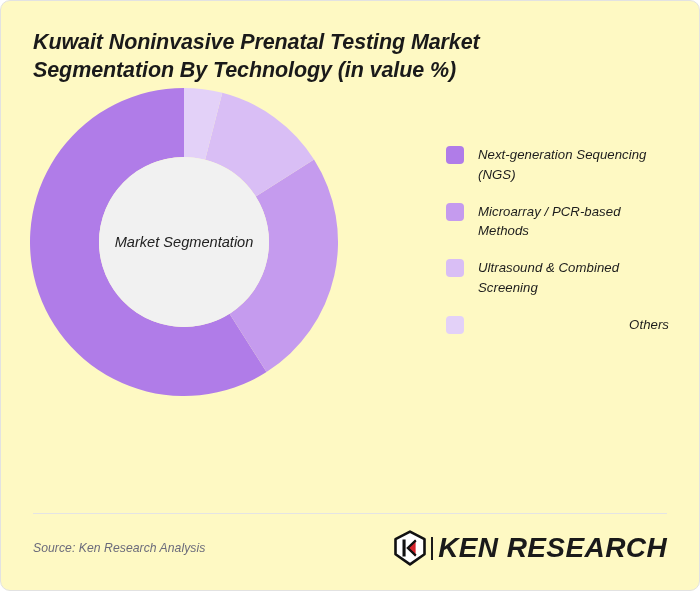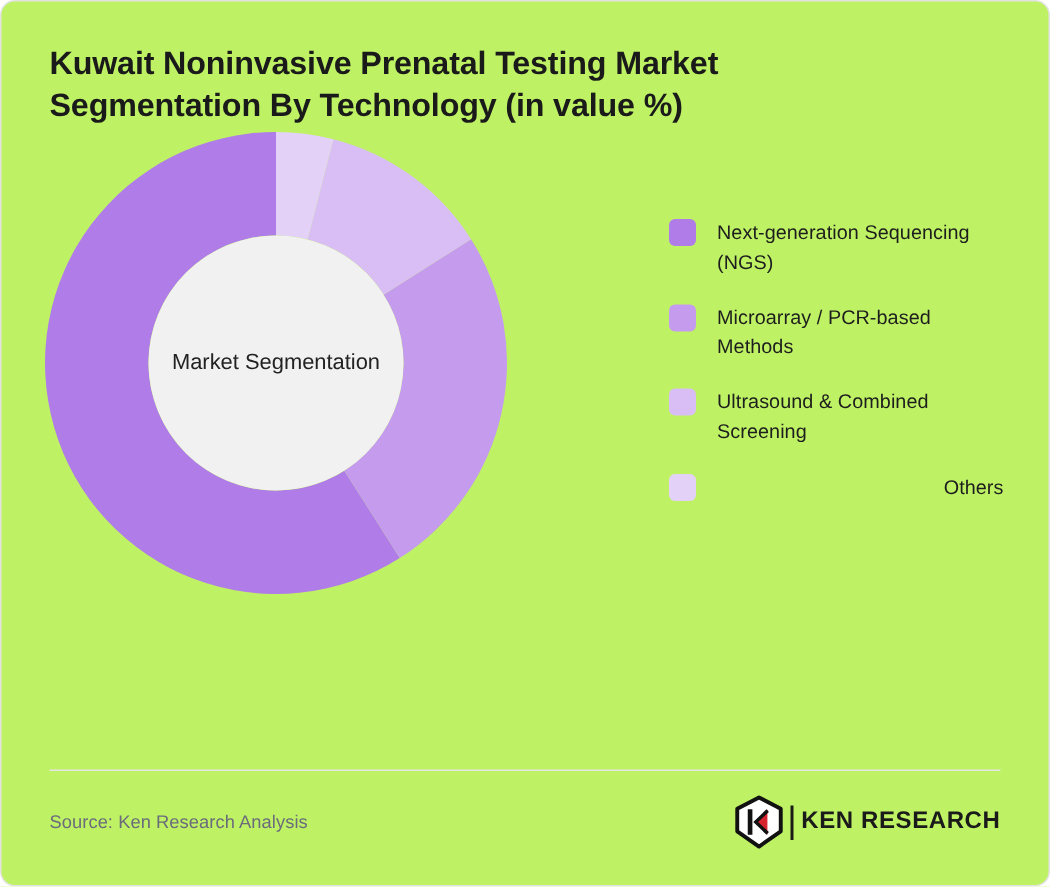--- a/index.html
+++ b/index.html
@@ -10,24 +10,25 @@
   }
   body {
     font-family: "Liberation Sans", sans-serif;
     -webkit-font-smoothing: antialiased;
   }
   #page {
     position: relative;
     width: 700px;
     height: 591px;
     box-sizing: border-box;
-    background: #bef264;
+    background: #fef9c3;
     border: 1px solid #e2e2e2;
     border-radius: 10px;
     overflow: hidden;
+    font-style: italic;
   }
 
   
   .header {
     padding: 28px 32px 0 32px;
   }
   .chart-title {
     font-size: 21.5px;
     font-weight: bold;
     color: #1a1a1a;
@@ -152,21 +153,21 @@
     margin-right: 2px;
   }
   .logo-sep {
     width: 2px;
     height: 23px;
     background: #1a1a1a;
     margin: 0 5px 0 2px;
   }
   .logo-text {
     font-family: "Liberation Sans", sans-serif;
-    font-size: 16px;
+    font-size: 28px;
     font-weight: bold;
     color: #1a1a1a;
     letter-spacing: 0.4px;
     white-space: nowrap;
     line-height: 1;
   }
 </style>
 </head>
 <body>
 

